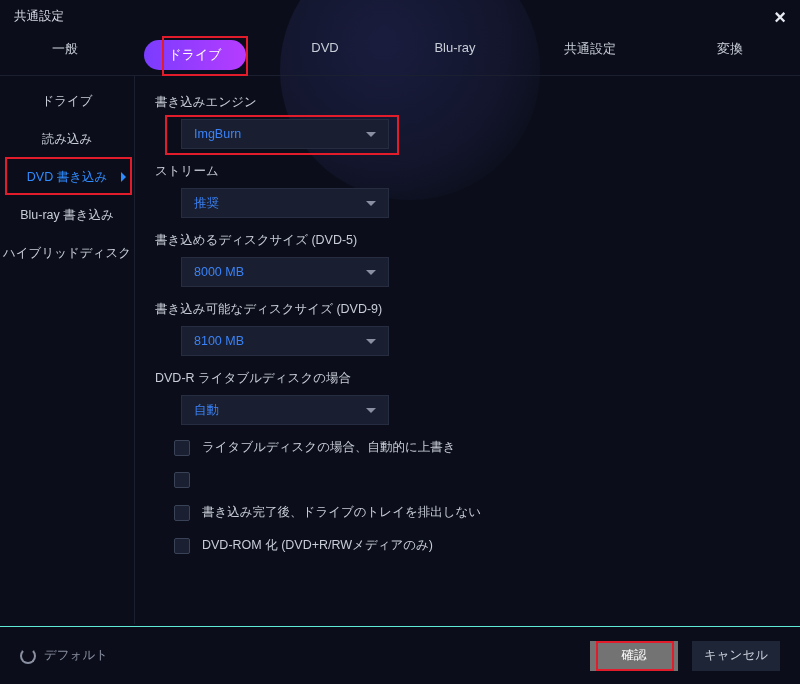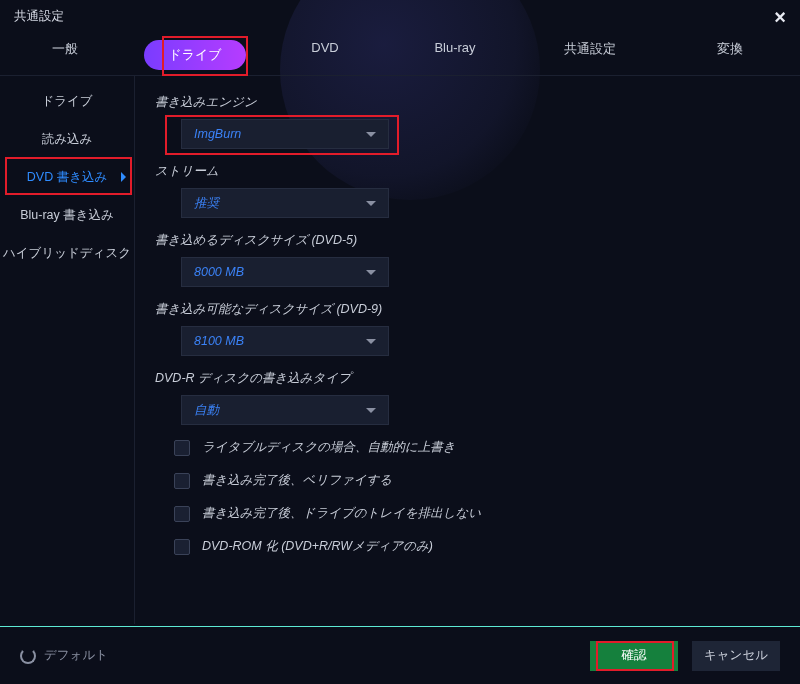--- a/index.html
+++ b/index.html
@@ -105,21 +105,20 @@
     position: absolute;
     top: 157px; left: 5px;
     width: 127px; height: 38px;
     z-index: 3;
     pointer-events: none;
   }
   .content {
     flex: 1;
     padding: 18px 20px 10px 20px;
     overflow: hidden;
-    font-style: italic;
   }
   .field-label {
     font-size: 12.5px;
     color: #c8cdd8;
     margin-bottom: 8px;
   }
   .dropdown {
     margin-left: 26px;
     margin-bottom: 14px;
     width: 208px;
@@ -190,21 +189,21 @@
   .footer-spacer { flex: 1; }
   .btn {
     min-width: 88px;
     height: 30px;
     font-size: 12.5px;
     border: none;
     cursor: pointer;
     margin-left: 14px;
   }
   .btn-primary {
-    background: #15803d;
+    background: #737373;
     color: #fff;
   }
   .btn-secondary {
     background: #1e2536;
     color: #c8cdd8;
   }
   .btn-hl {
     position: absolute;
     bottom: 13px; right: 126px;
     width: 78px; height: 30px;
@@ -265,33 +264,32 @@
       <span>8000 MB</span>
       <span class="chev"></span>
     </div>
 
     <div class="field-label">書き込み可能なディスクサイズ (DVD-9)</div>
     <div class="dropdown">
       <span>8100 MB</span>
       <span class="chev"></span>
     </div>
 
-    <div class="field-label">DVD-R ディスクの書き込みタイプ</div>
+    <div class="field-label">DVD-R ライタブルディスクの場合</div>
     <div class="dropdown">
       <span>自動</span>
       <span class="chev"></span>
     </div>
 
     <div class="check-row">
       <span class="checkbox"></span>
       <span>ライタブルディスクの場合、自動的に上書き</span>
     </div>
     <div class="check-row">
       <span class="checkbox"></span>
-      <span>書き込み完了後、ベリファイする</span>
     </div>
     <div class="check-row">
       <span class="checkbox"></span>
       <span>書き込み完了後、ドライブのトレイを排出しない</span>
     </div>
     <div class="check-row">
       <span class="checkbox"></span>
       <span>DVD-ROM 化 (DVD+R/RWメディアのみ)</span>
     </div>
 

